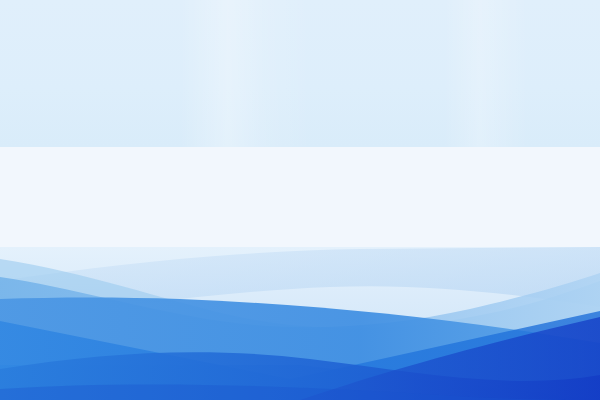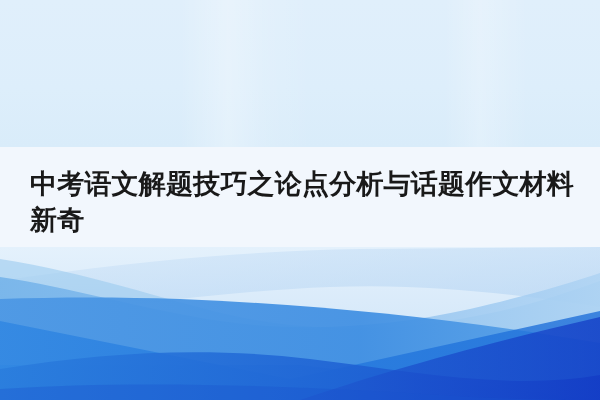--- a/index.html
+++ b/index.html
@@ -87,23 +87,20 @@
 </head>
 <body>
 
 <div id="banner">
 
   <div class="band-top"></div>
   <div class="band-top-tex"></div>
 
   <div class="band-title"></div>
 
-  <div class="title-wrap">
-    <h1 class="title-text">中考语文解题技巧之论点分析与话题作文材料新奇</h1>
-  </div>
 
   <div class="wave-area">
     <svg viewBox="0 0 600 153" preserveAspectRatio="none">
       <defs>
         <linearGradient id="gSky" x1="0" y1="0" x2="0" y2="1">
           <stop offset="0%" stop-color="#e4f1fc"></stop>
           <stop offset="100%" stop-color="#c8e0f6"></stop>
         </linearGradient>
         <linearGradient id="gPale" x1="0" y1="0" x2="1" y2="1">
           <stop offset="0%" stop-color="#cfe4f8"></stop>

